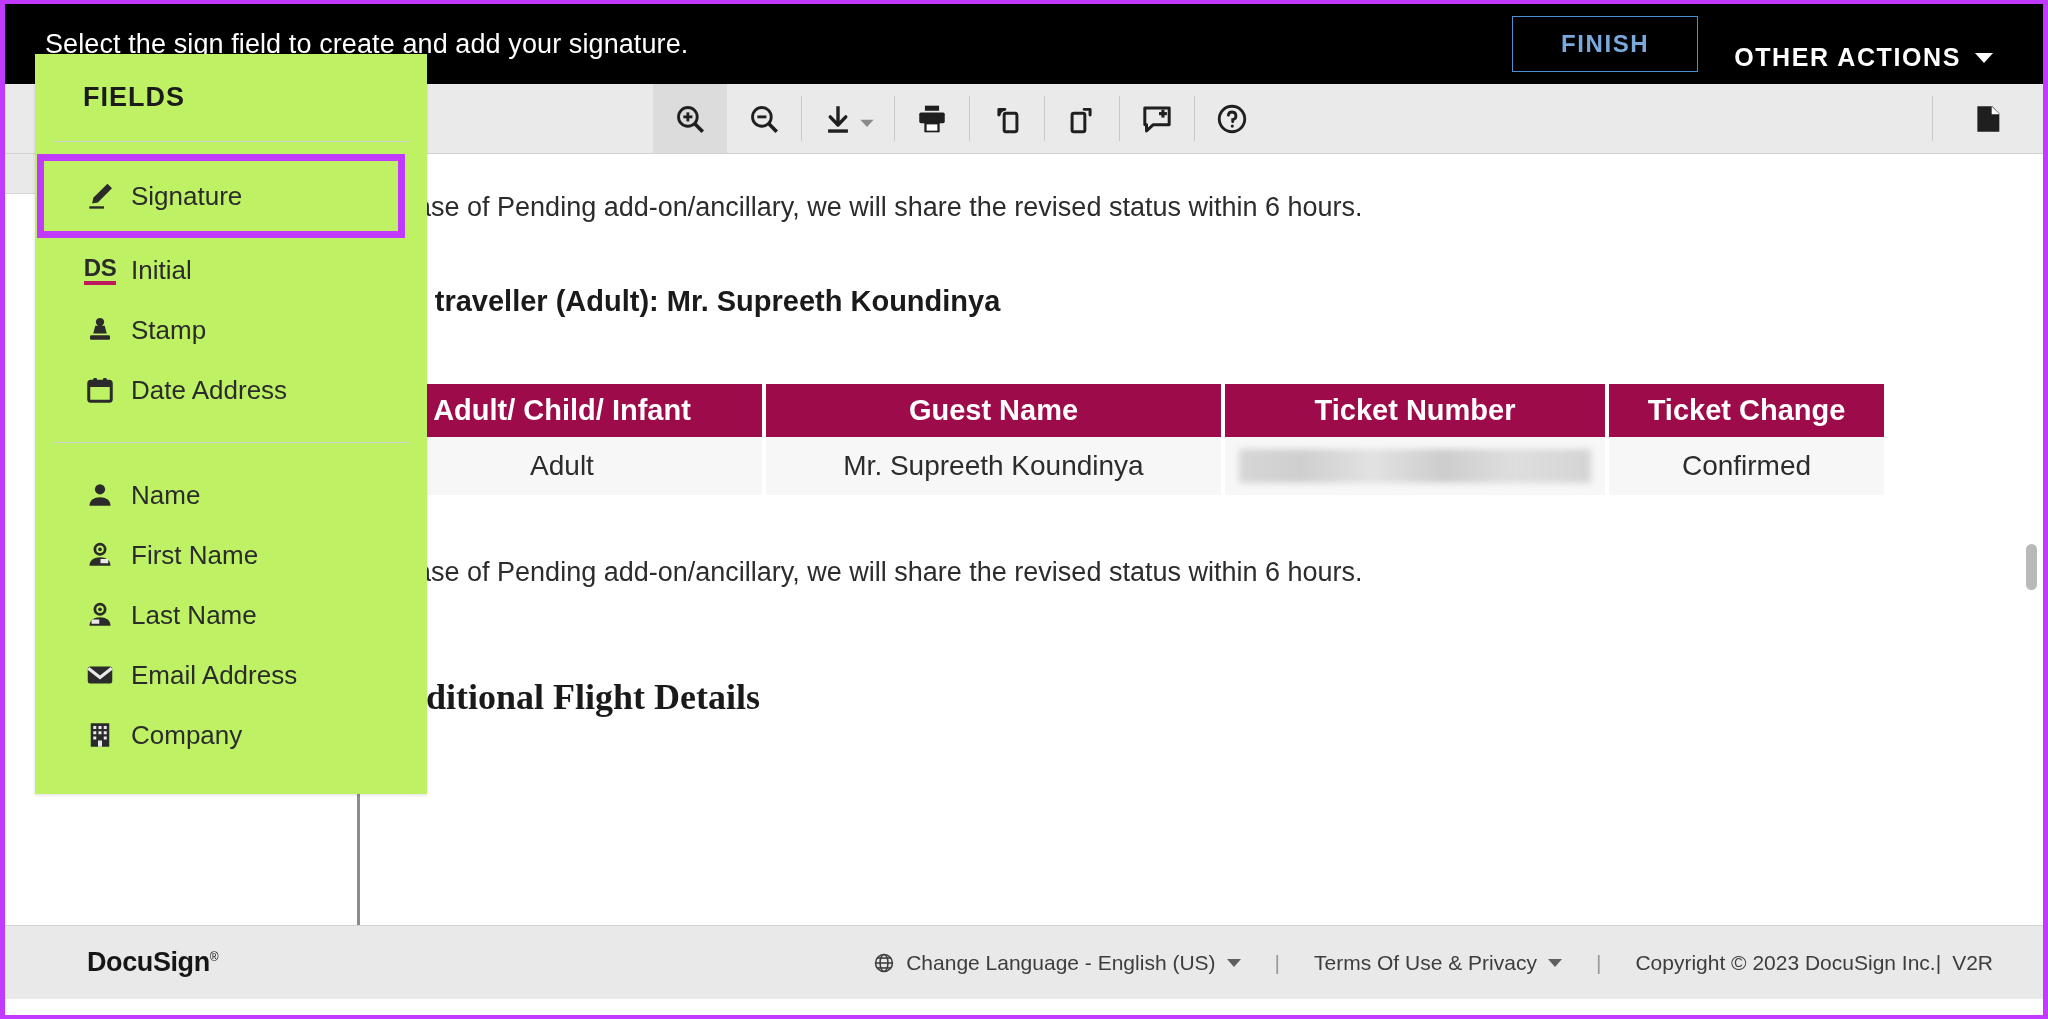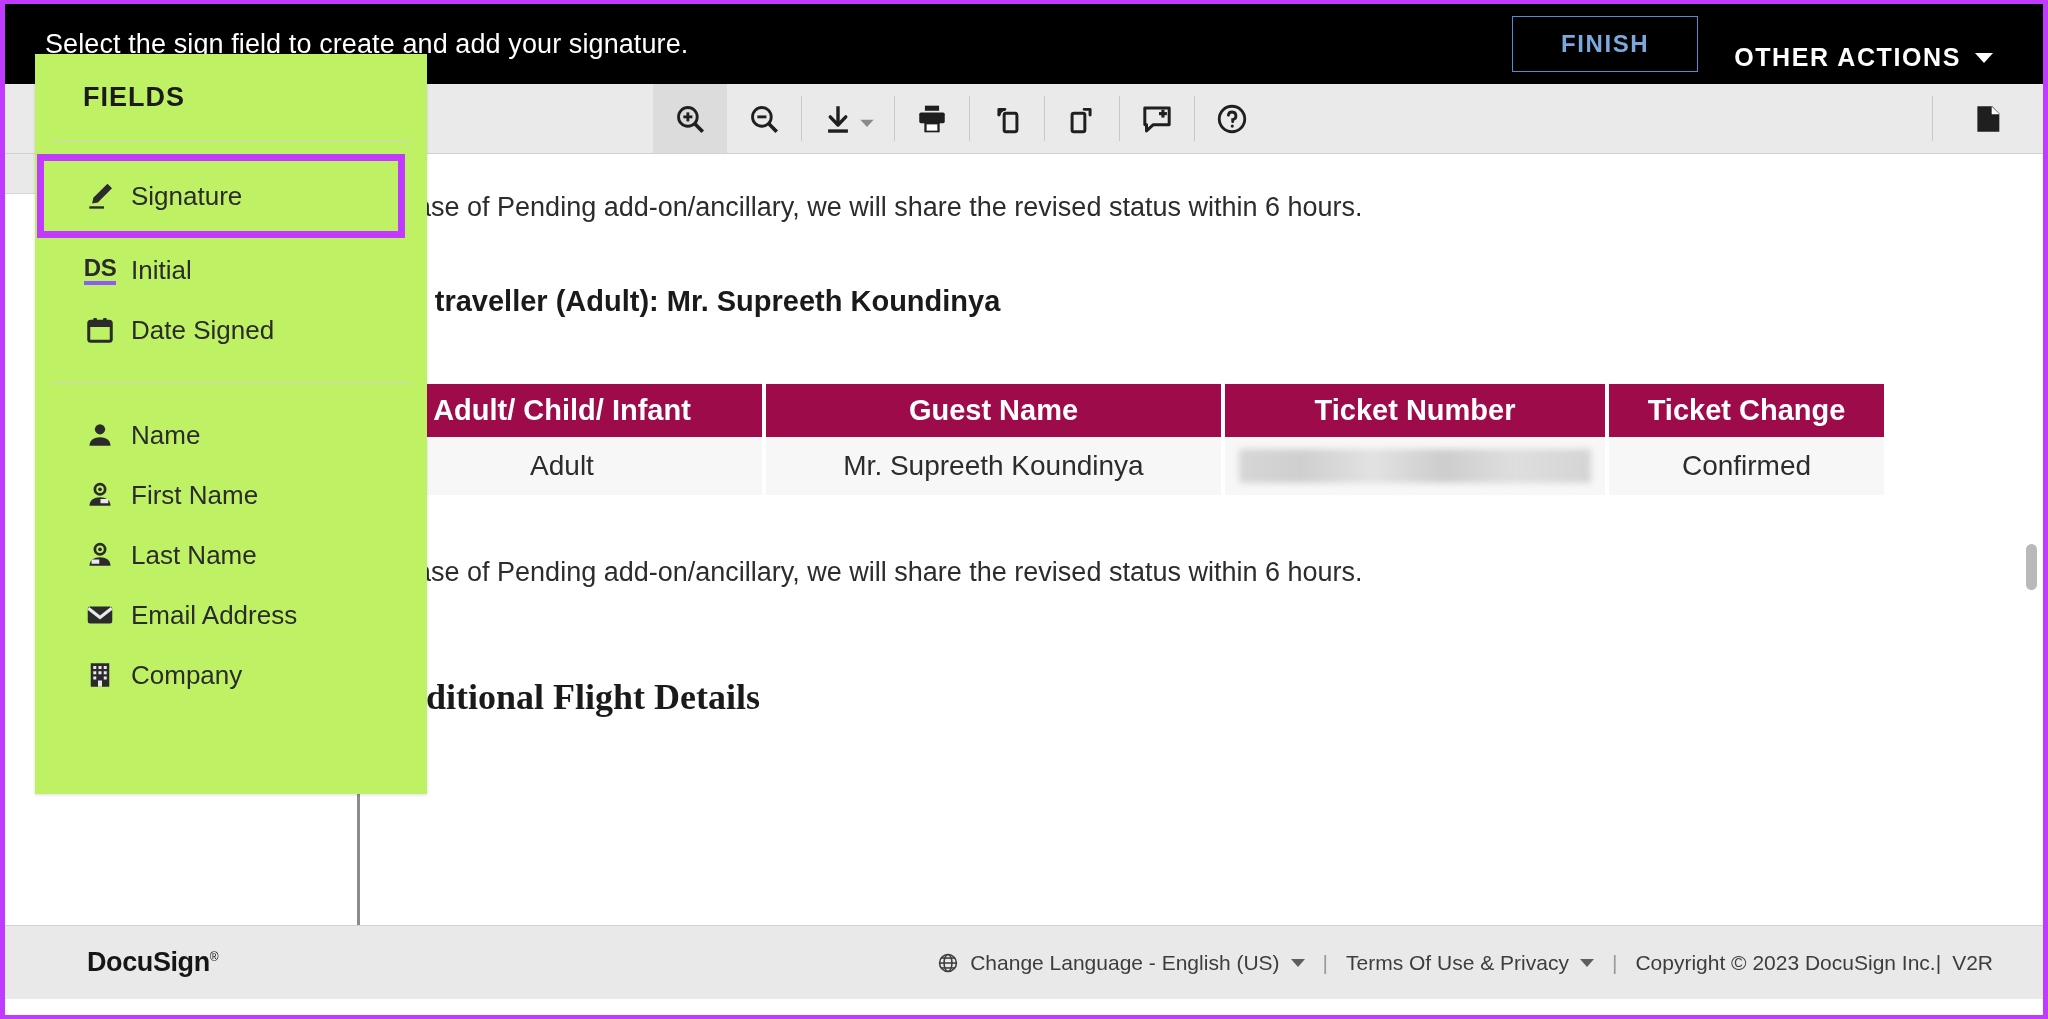--- a/index.html
+++ b/index.html
@@ -244,21 +244,21 @@
     outline: 7px solid #c13aff;
     outline-offset: -1px;
     margin: 8px 28px 8px 8px;
     padding-left: 40px;
     height: 72px;
   }
   .ds-glyph {
     font-size: 24px;
     font-weight: bold;
     letter-spacing: -.5px;
-    border-bottom: 4px solid #8b5cf6;
+    border-bottom: 4px solid #be185d;
     line-height: 1.05;
     color: #2b2b2b;
   }
 
   
   .rail {
     position: absolute;
     left: 0; top: 0;
     width: 352px;
     height: 40px;
@@ -320,21 +320,21 @@
     font-size: 27px;
     font-weight: bold;
     letter-spacing: -.4px;
     color: #161616;
   }
   .ds-logo sup { font-size: 12px; font-weight: normal; vertical-align: super; }
   .footer-right {
     margin-left: auto;
     display: flex;
     align-items: flex-start;
-    gap: 0px;
+    gap: 16px;
     color: #3d3d3d;
     font-size: 21px;
   }
   .f-item {
     display: flex;
     align-items: center;
     gap: 11px;
     padding: 0 16px;
     cursor: pointer;
     white-space: nowrap;
@@ -535,31 +535,41 @@
         <span class="flabel">Signature</span>
       </div>
 
       <div class="field-row">
         <span class="fi">
             <span class="ds-glyph">DS</span>
           </span>
         <span class="flabel">Initial</span>
       </div>
 
+      <div class="field-row">
+        <span class="fi">
+          <svg width="30" height="30" viewBox="0 0 24 24">
+            <circle cx="12" cy="5.6" r="3.3" fill="#2b2b2b"></circle>
+            <path d="M8.2 8.6 h7.6 l1.6 6.2 H6.6 Z" fill="#2b2b2b"></path>
+            <rect x="4" y="16.2" width="16" height="3.6" rx="1" fill="#2b2b2b"></rect>
+          </svg>
+        </span>
+        <span class="flabel">Stamp</span>
+      </div>
 
       <div class="field-row">
         <span class="fi">
           <svg width="30" height="30" viewBox="0 0 24 24">
             <rect x="3" y="5" width="18" height="16" rx="1.6" fill="none" stroke="#2b2b2b" stroke-width="2.4"></rect>
             <rect x="3" y="5" width="18" height="4.6" fill="#2b2b2b"></rect>
             <rect x="6.6" y="2.4" width="3" height="4.6" rx="1" fill="#2b2b2b"></rect>
             <rect x="14.4" y="2.4" width="3" height="4.6" rx="1" fill="#2b2b2b"></rect>
           </svg>
         </span>
-        <span class="flabel">Date Signed</span>
+        <span class="flabel">Date Address</span>
       </div>
     </div>
 
     <div class="fields-rule" style="margin-top:22px"></div>
 
     <div class="fields-group" style="padding-top:22px">
 
       <div class="field-row">
         <span class="fi">
           <svg width="30" height="30" viewBox="0 0 24 24">

